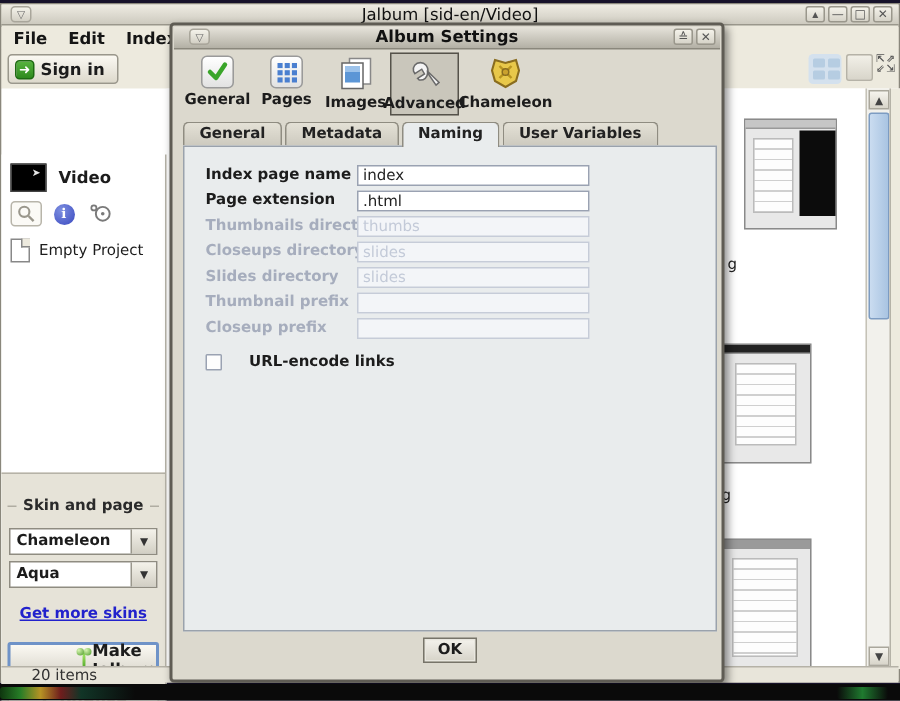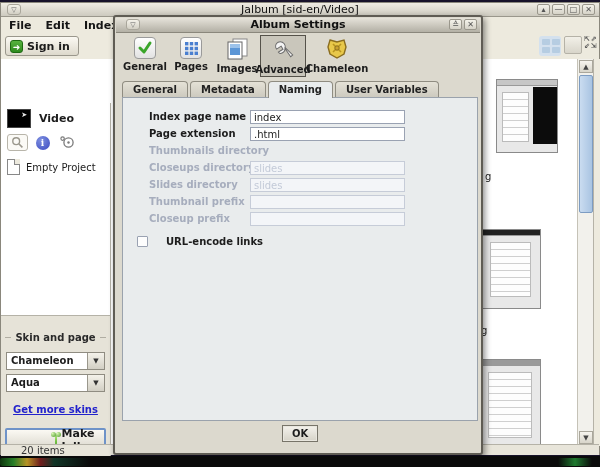--- a/index.html
+++ b/index.html
@@ -105,21 +105,21 @@
   .sq-icon { width:22px; height:22px; border:1px solid #9a9a9a; border-radius:4px; background:linear-gradient(#ffffff,#e2e2e2);
     display:flex; align-items:center; justify-content:center; }
 
   #dlg-tabs { position:absolute; left:7px; top:64px; display:flex; }
   .tab { height:16px; padding:0 10px; border:1px solid #8f8c81; border-bottom:none; border-radius:4px 4px 0 0;
     background:linear-gradient(#e4e1d6,#cdcabf); font-weight:bold; font-size:10px; line-height:15px; margin-right:2px; color:#222; }
   .tab.active { background:#e9eced; position:relative; z-index:2; height:17px; }
 
   #dlg-panel { position:absolute; left:7px; top:80px; width:356px; height:324px;
     background:#e9eced; border:1px solid #9aa2ac; }
-  .frow { position:absolute; left:12px; width:100%; height:14px; }
+  .frow { position:absolute; left:0; width:100%; height:14px; }
   .frow label { position:absolute; left:14px; top:1px; font-weight:bold; font-size:10px; color:#1c1c1c; white-space:nowrap; }
   .frow input { position:absolute; left:115px; top:0; width:155px; height:14px; border:1px solid #9aa2b2; background:#fff;
     font-family:"DejaVu Sans",sans-serif; font-size:10px; padding:0 3px; color:#222; }
   .frow.off label { color:#a6adbd; }
   .frow.off input { border-color:#c6ccd8; background:#f3f5f8; color:#c3cad8; }
   #cbrow { position:absolute; left:14px; top:138px; display:flex; align-items:center; gap:18px; }
   #cbx { width:11px; height:11px; border:1px solid #9aa2b2; background:#fdfdfd; border-radius:1px; }
   #cbrow .lbl { font-weight:bold; font-size:10px; }
 
   #ok-btn { position:absolute; left:167px; top:408px; width:36px; height:17px; border:1px solid #777469;
@@ -339,20 +339,21 @@
       <div class="frow" style="top:12px;">
         <label>Index page name</label>
         <input value="index" style="">
       </div>
       <div class="frow" style="top:29px;">
         <label>Page extension</label>
         <input value=".html" style="">
       </div>
       <div class="frow off" style="top:46px;">
         <label>Thumbnails directory</label>
+        <input disabled="" value="thumbs" style="">
       </div>
       <div class="frow off" style="top:63px;">
         <label>Closeups directory</label>
         <input disabled="" value="slides" style="">
       </div>
       <div class="frow off" style="top:80px;">
         <label>Slides directory</label>
         <input disabled="" value="slides" style="">
       </div>
       <div class="frow off" style="top:97px;">

